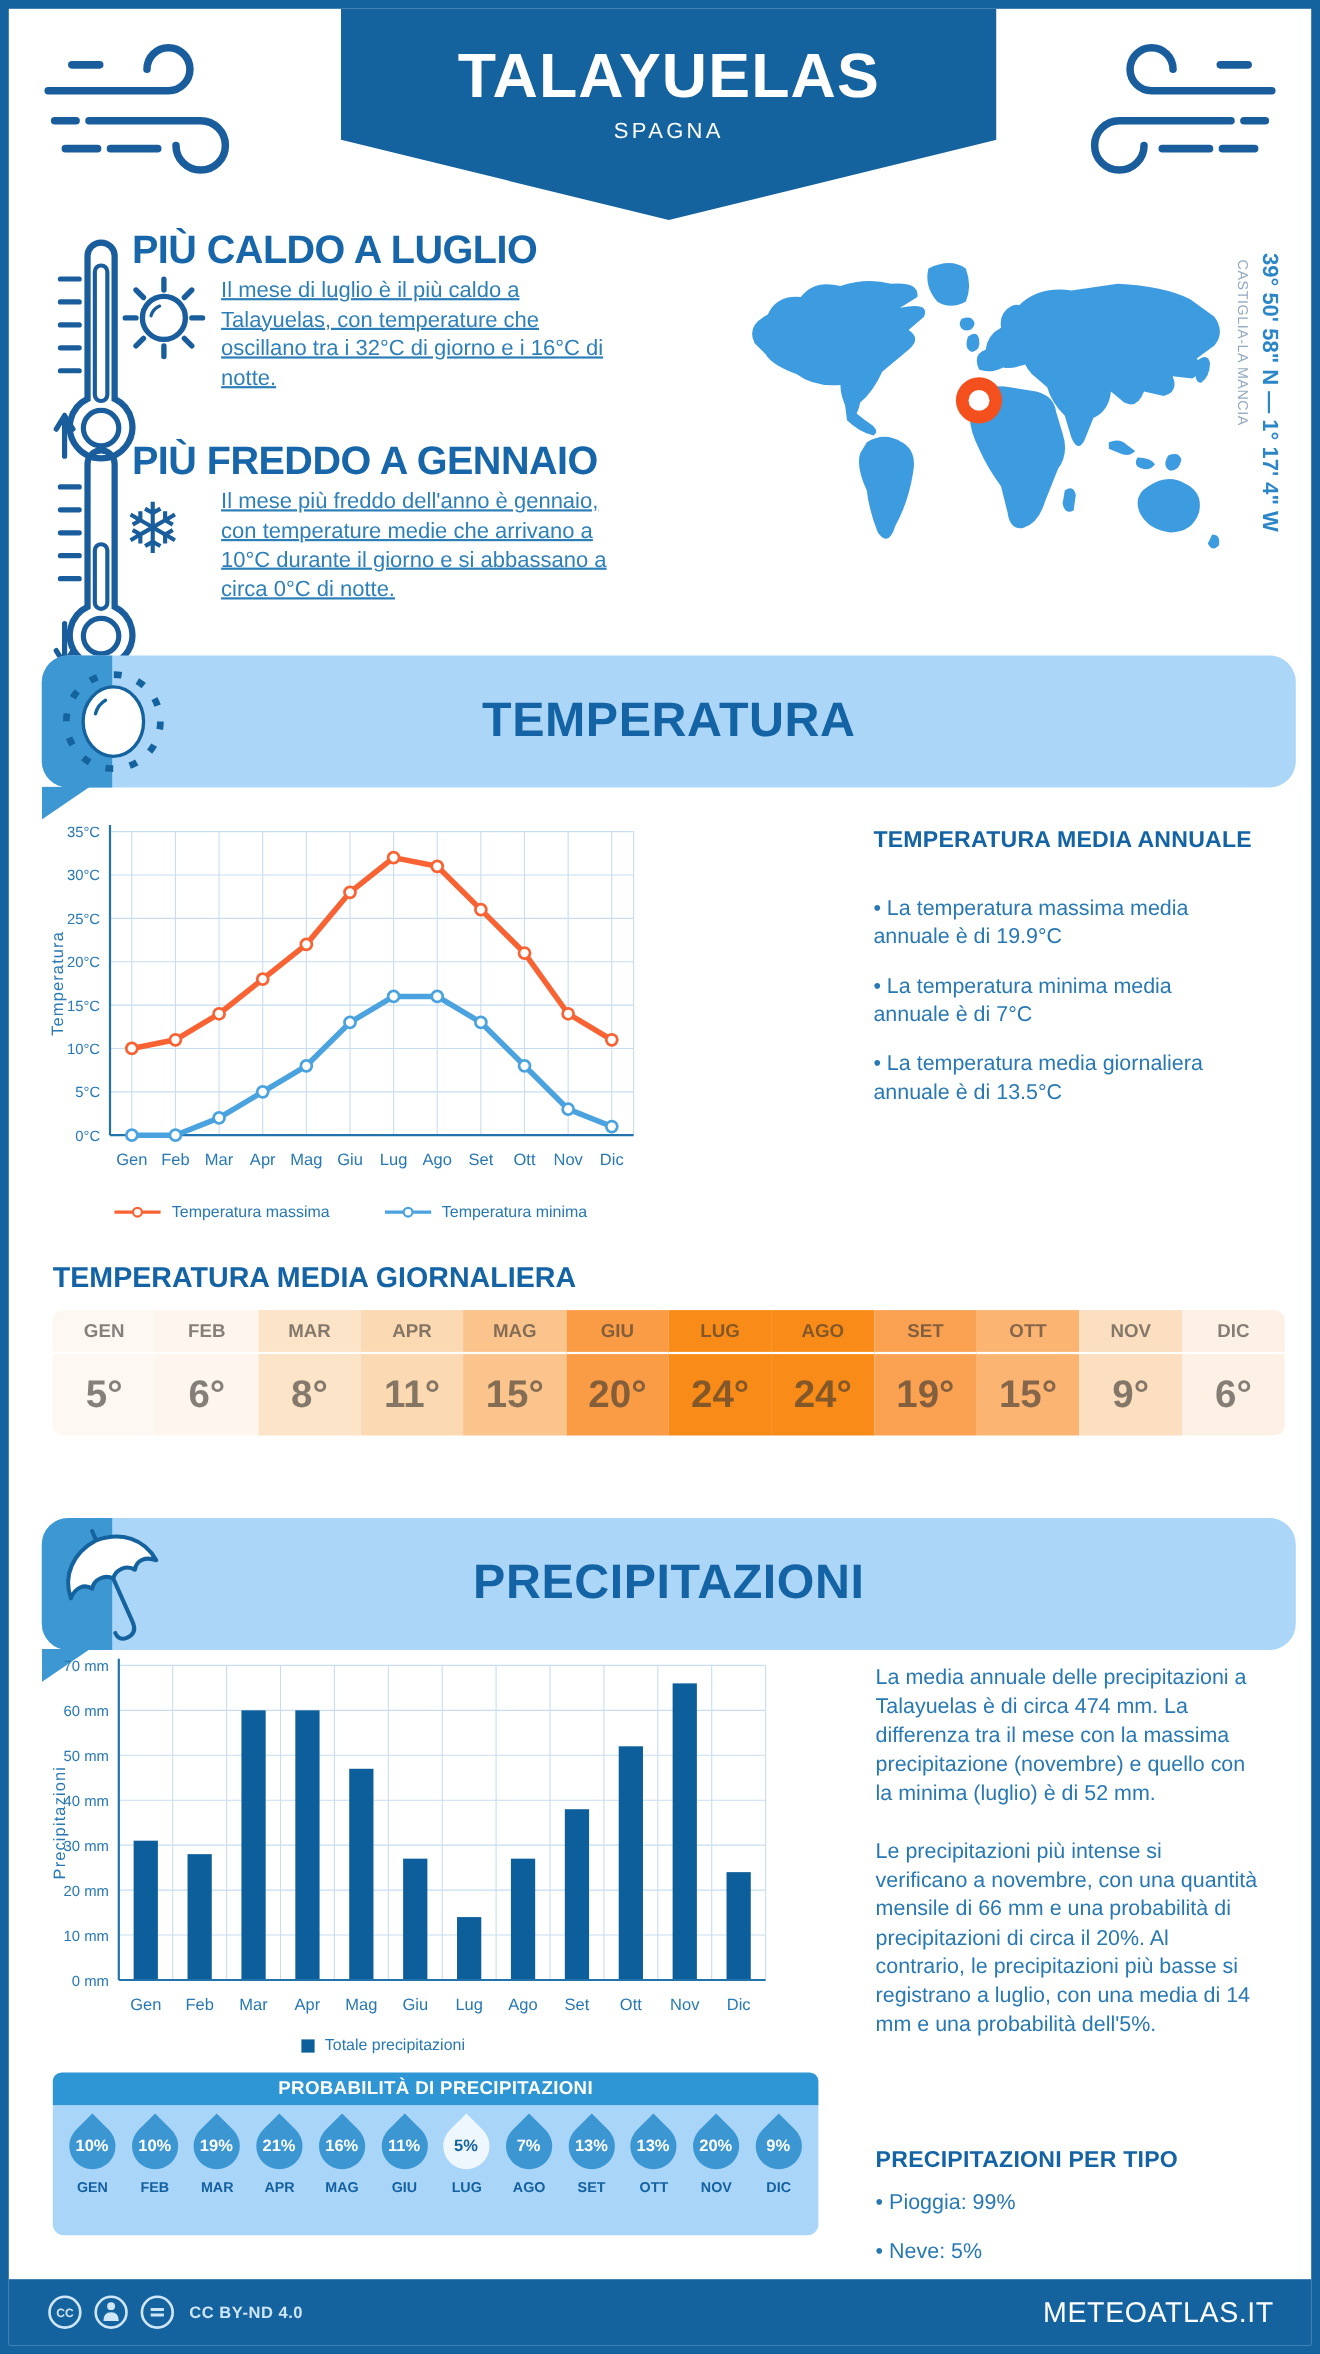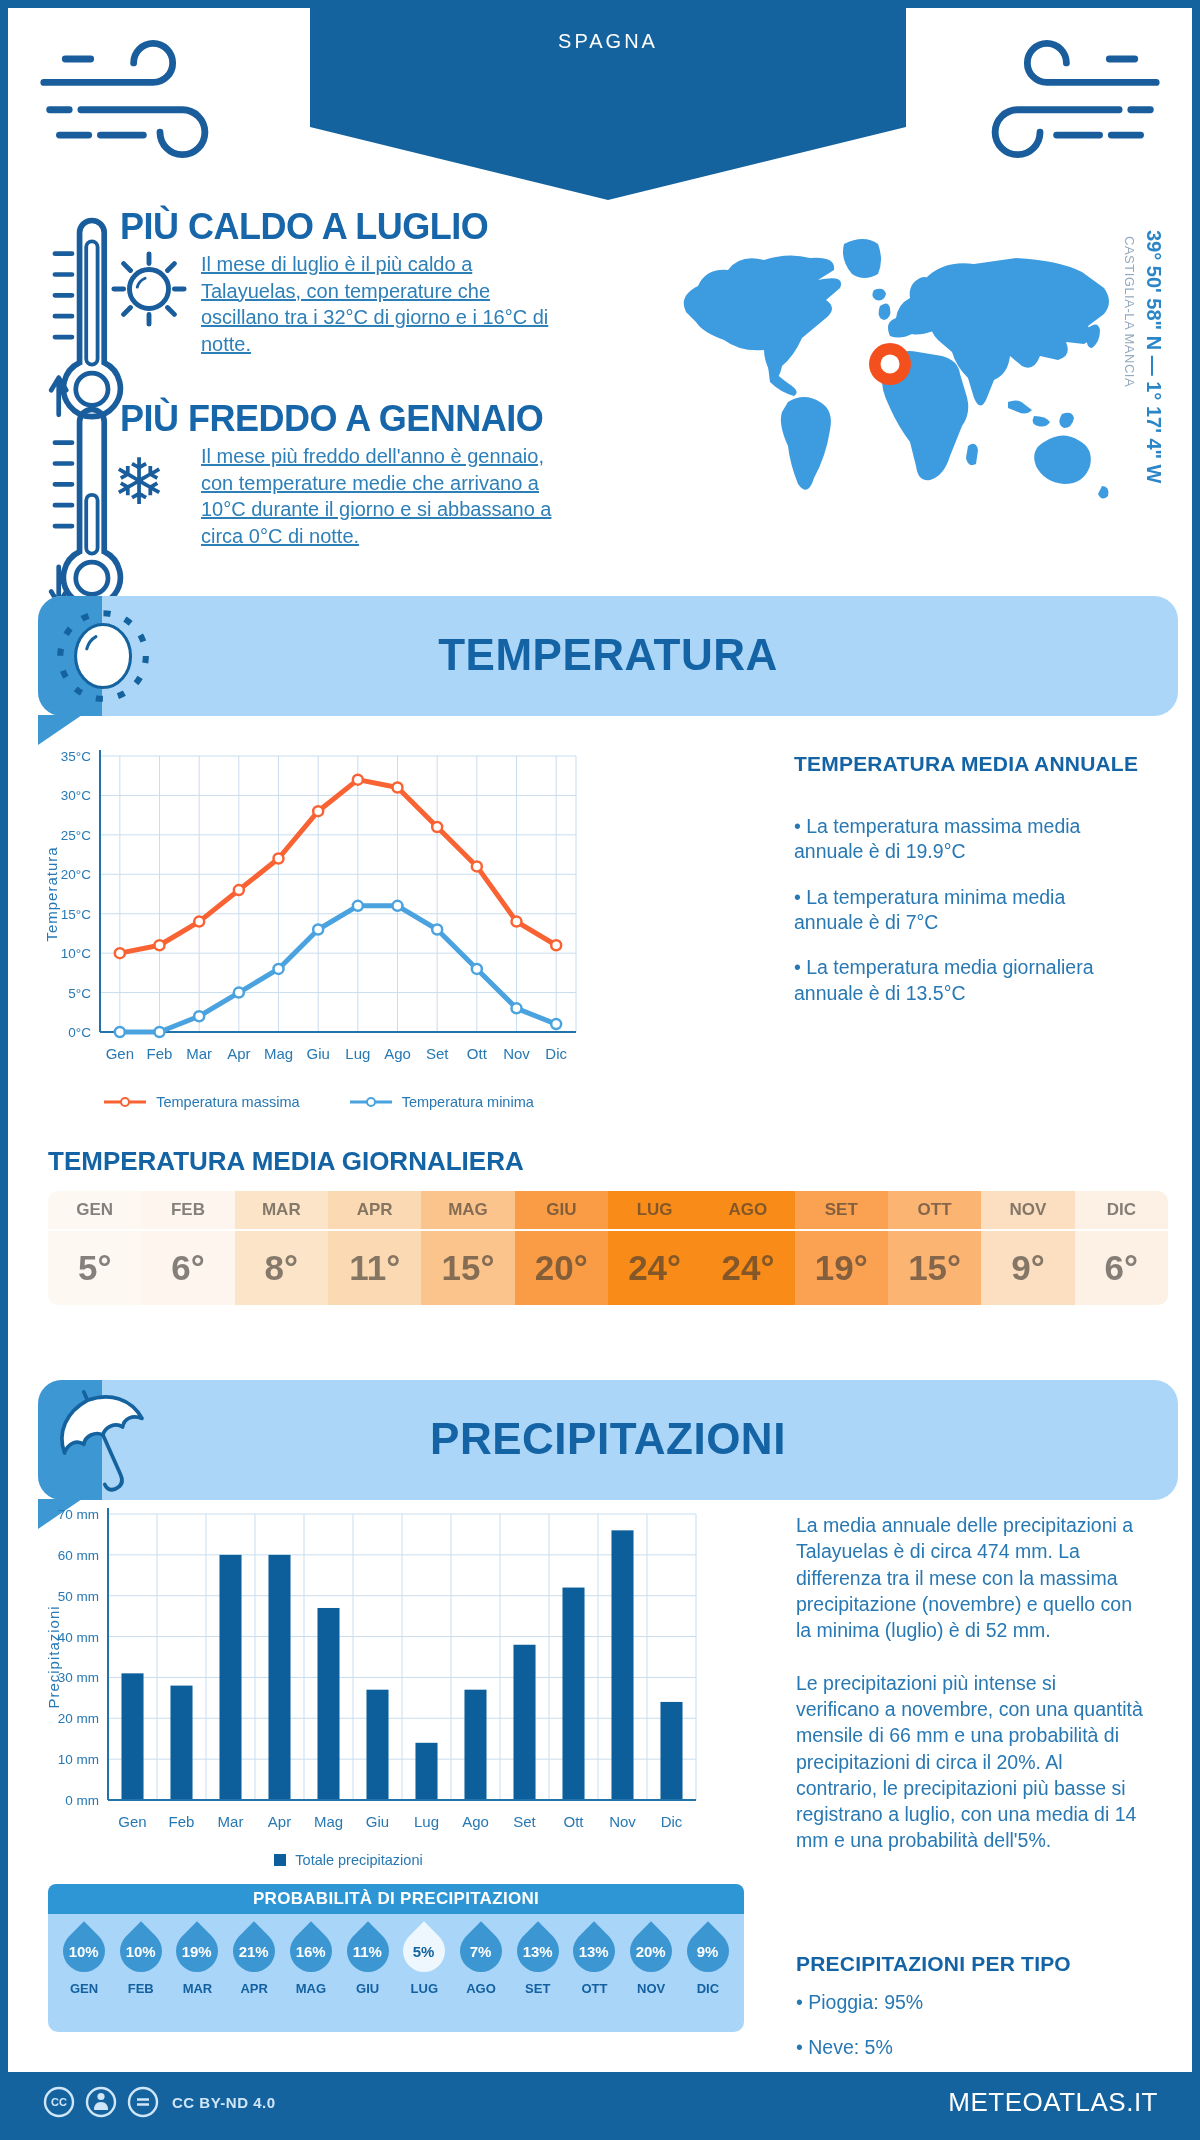--- a/index.html
+++ b/index.html
@@ -4,21 +4,21 @@
 <style>
   html,body{margin:0;padding:0;background:#e8e8e8;font-family:"Liberation Sans",sans-serif;}
   .page{position:relative;width:1200px;height:2140px;margin:0 auto;background:#fff;
         border:8px solid #15639e;box-sizing:border-box;overflow:hidden;}
   .abs{position:absolute;}
 
   
   .banner{left:302px;top:0;width:596px;height:192px;background:#15639e;
           clip-path:polygon(0 0,100% 0,100% 62%,50% 100%,0 62%);text-align:center;}
   .banner .t{margin-top:28px;color:#fff;font-size:57px;font-weight:bold;letter-spacing:1px;}
-  .banner .s{margin-top:22px;color:#fff;font-size:20px;letter-spacing:3px;}
+  .banner .s{margin-top:6px;color:#fff;font-size:20px;letter-spacing:3px;}
 
   .h-title{font-size:36px;font-weight:bold;color:#1766a9;letter-spacing:-.5px;}
   .h-text{font-size:20px;line-height:1.33;color:#2d7fb8;text-decoration:underline;}
 
   .coords-main{left:1134px;top:222px;writing-mode:vertical-rl;white-space:nowrap;
                font-size:20px;font-weight:bold;color:#2b86c7;}
   .coords-region{left:1114px;top:228px;writing-mode:vertical-rl;white-space:nowrap;
                font-size:13px;color:#93a9bd;letter-spacing:.5px;}
 
   
@@ -88,20 +88,21 @@
     <g stroke="#1a5d9c" stroke-width="7" fill="none" stroke-linecap="round">
       <path d="M30,34 h26"></path>
       <path d="M8,58 H120 a20,20 0 1 0 -20,-20"></path>
       <path d="M14,86 h20"></path>
       <path d="M46,86 H150 a23,23 0 1 1 -23,23"></path>
       <path d="M24,112 h30"></path>
         <path d="M66,112 h44"></path>
     </g>
   </svg>
   <div class="abs banner">
+    <div class="t">TALAYUELAS</div>
     <div class="s">SPAGNA</div>
   </div>
 
   <svg class="abs" style="left:38px;top:203px;" width="88" height="218" viewBox="0 0 90 230">
     <g stroke="#1a5d9c" fill="none" stroke-linecap="round">
       <path d="M34,23 a13,13 0 0 1 26,0 V160 a30,30 0 1 1 -26,0 Z" stroke-width="6"></path>
       <rect x="41" y="32" width="12" height="130" rx="6" stroke-width="4"></rect>
       <circle cx="47" cy="188" r="17" stroke-width="5"></circle>
       <path d="M8,45 h18 M8,67 h18 M8,89 h18 M8,111 h18 M8,133 h18" stroke-width="5"></path>
       <path d="M12,215 V176 M12,176 l-8,13 M12,176 l8,13" stroke-width="5"></path>
@@ -478,21 +479,21 @@
           <div class="drop" style="background: rgb(59, 150, 210);">
             <span>9%</span>
           </div>
           <div class="pm">DIC</div>
         </div>
       </div>
   </div>
 
   <div class="abs type-title" style="left:788px;top:1944px;">PRECIPITAZIONI PER TIPO</div>
   <div class="abs" style="left:788px;top:1982px;width:340px;">
-      <div class="bullet">• Pioggia: 95%</div>
+      <div class="bullet">• Pioggia: 99%</div>
       <div class="bullet">• Neve: 5%</div>
     </div>
 
   <div class="abs footer">
     <svg width="34" height="34" viewBox="0 0 34 34">
       <circle cx="17" cy="17" r="14" fill="none" stroke="#cfe6f8" stroke-width="2.4"></circle>
       <text x="17" y="21" text-anchor="middle" font-size="11" font-weight="bold" fill="#cfe6f8" font-family="Liberation Sans, sans-serif">CC</text>
     </svg>
     <svg width="34" height="34" viewBox="0 0 34 34" style="margin-left:8px;">
       <circle cx="17" cy="17" r="14" fill="none" stroke="#cfe6f8" stroke-width="2.4"></circle>

